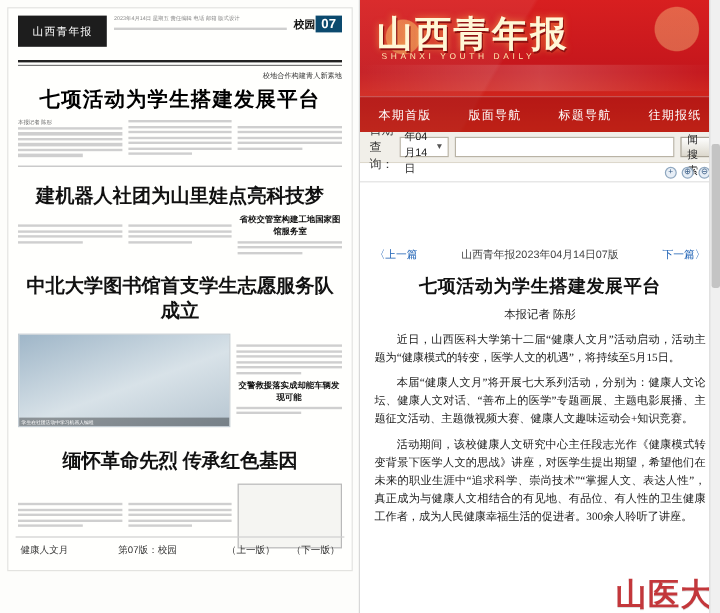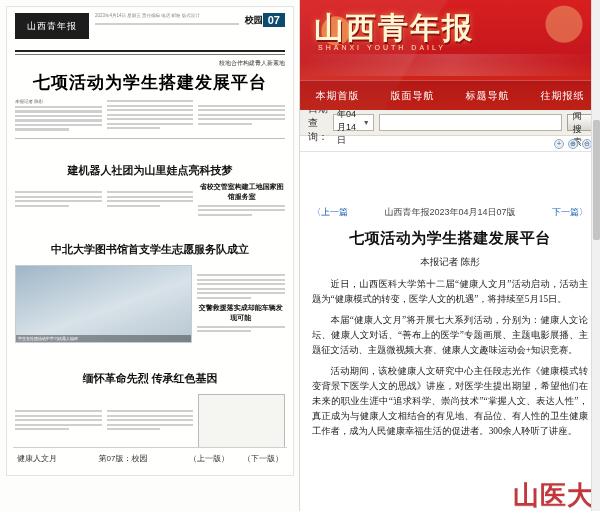--- a/index.html
+++ b/index.html
@@ -50,21 +50,21 @@
     text-align:center; letter-spacing:1px; margin:3px 0 5px;
     font-family:"Liberation Serif", serif;
   }
   .cols { display:flex; gap:5px;align-items:center; }
   .col { flex:1; }
   .byline { font-size:4.5px; color:#666; margin-bottom:2px;}
   .txtblock { }
   .txtline { height:2.1px; background:#cfcfcf; margin-bottom:2.4px; }
   .txtline.s { width:62%; }
   .subhead {
-    font-size:11px; font-weight:bold; text-align:center; margin:24px 0 4px;
+    font-size:16px; font-weight:bold; text-align:center; margin:14px 0 4px;
     font-family:"Liberation Serif", serif; color:#111;
   }
   .subhead.sm { font-size:11px; }
   .sep { height:1px; background:#bdbdbd; margin:5px 0; }
   .photo {
     background:linear-gradient(160deg,#9fb6c8,#d8e2e8 55%,#b7c6d1);
     border:1px solid #c3ccd3; height:62px; position:relative; margin:4px 0;
   }
   .photo.tall { height:78px; }
   .photo .cap { position:absolute; left:0; right:0; bottom:0; font-size:4px; color:#fff; background:rgba(0,0,0,.35); padding:1px 2px;}

